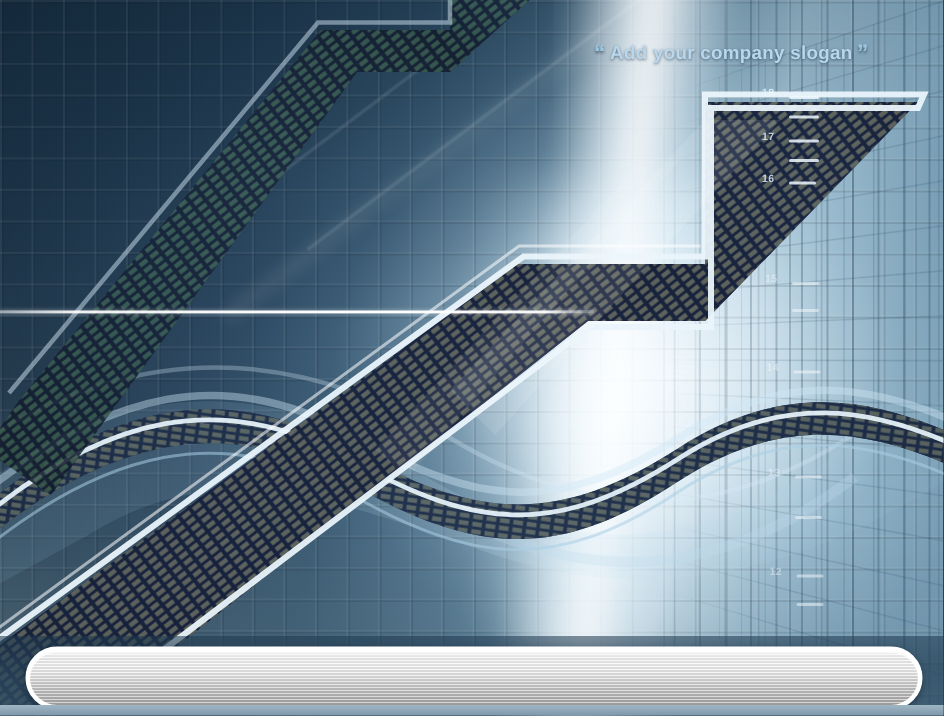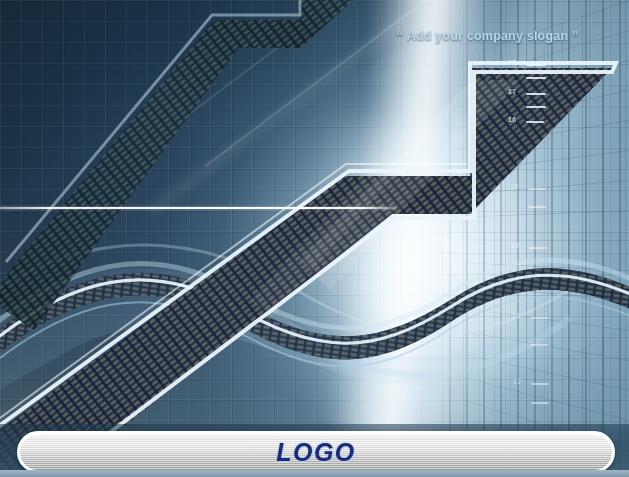--- a/index.html
+++ b/index.html
@@ -312,17 +312,16 @@
 
   <div class="slogan">
     <span class="q">“</span><span>Add your company slogan</span><span class="q">”</span>
   </div>
 
   <div class="title-rule"></div>
 
   <div class="bar-bg-strip"></div>
   <div class="logo-bar">
     <div class="bar-strip-top"></div>
-    <div class="logo-text">LOGO</div>
   </div>
   <div class="bar-below"></div>
 
 </div>
 
 </body></html>

